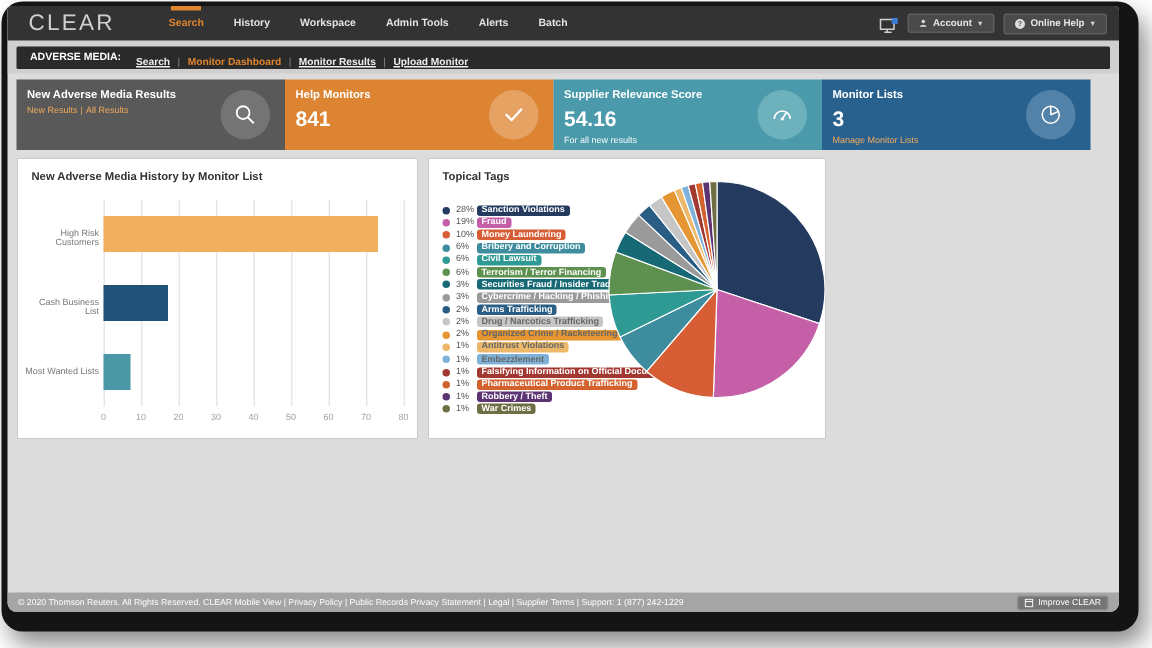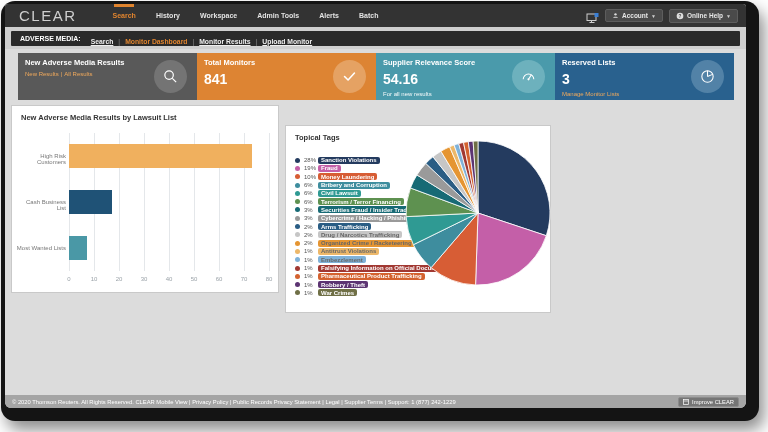--- a/index.html
+++ b/index.html
@@ -21,36 +21,36 @@
 
   
   .subnav-wrap { background:#cfcfcf; padding:4px 6px 3px 6px; }
   .subnav { background:#2a2a2a; height:15px; display:flex; align-items:center; padding:0 9px; border-radius:1px; }
   .sn-prefix { color:#fff; font-size:7px; font-weight:bold; margin-right:10px; }
   .sn-link { color:#efefef; font-size:6.8px; font-weight:bold; text-decoration:underline; cursor:pointer; }
   .sn-link.active { color:#e0842e; text-decoration:none; }
   .sn-sep { color:#8a8a8a; font-size:6.8px; margin:0 5px; }
 
   
-  .cards { display:flex; gap:0; padding:4px 5px 0 6px;justify-content:center; }
+  .cards { display:flex; gap:0; padding:4px 5px 0 6px; }
   .card { position:relative; width:179px; height:47px; padding:5px 7px; color:#fff; cursor:default; }
   .card-title { font-size:7.5px; font-weight:bold; }
   .card-value { font-size:14px; font-weight:bold; margin-top:4px; }
   .card-sub { font-size:6px; margin-top:4px; color:rgba(255,255,255,0.95); }
   .card-links { font-size:6px; margin-top:4px; }
   .card-links .lnk { color:#f0a95c; cursor:pointer; }
   .card-links .lsep { color:#f0a95c; margin:0 2px; }
   .card-circle { position:absolute; right:10px; top:7px; width:33px; height:33px; border-radius:50%; display:flex; align-items:center; justify-content:center; }
   .card-circle svg { width:17px; height:17px; }
 
   
   .panels { position:relative; }
   .panel { position:absolute; background:#fff; border:1px solid #c9c9c9; }
   .panel-bar  { left:6px;  top:5px; width:268px; height:188px; }
-  .panel-pie  { left:280px; top:5px; width:266px; height:188px;margin-top:20px; }
+  .panel-pie  { left:280px; top:5px; width:266px; height:188px; }
   .panel-title { font-size:7.5px; font-weight:bold; color:#333; padding:7px 0 0 9px; }
 
   
   .bplot { position:absolute; left:57px; top:27px; width:200px; height:138px; }
   .grid { position:absolute; top:0; bottom:0; width:1px; background:#e4e7ea; }
   .bar { position:absolute; height:24px; cursor:pointer; }
   .bcat { position:absolute; left:4px; width:50px; text-align:right; font-size:6px; color:#777; }
   .btick { position:absolute; top:170px; font-size:6px; color:#9aa2a8; transform:translateX(-50%); }
 
   
@@ -123,57 +123,57 @@
           <div class="card-title">New Adverse Media Results</div>
           <div class="card-links"><span class="lnk">New Results</span><span class="lsep">|</span><span class="lnk">All Results</span></div>
           <div class="card-circle" style="background:#747474">
             <svg viewBox="0 0 24 24">
               <circle cx="10" cy="10" r="6" fill="none" stroke="#fff" stroke-width="1.7"></circle>
               <line x1="14.6" y1="14.6" x2="20" y2="20" stroke="#fff" stroke-width="1.7"></line>
             </svg>
           </div>
         </div>
         <div class="card" style="background: rgb(221, 132, 51);">
-          <div class="card-title">Total Monitors</div>
+          <div class="card-title">Help Monitors</div>
           <div class="card-value">841</div>
           <div class="card-circle" style="background:#e5a263">
             <svg viewBox="0 0 24 24">
               <path d="M5 12l5 5 9-10" fill="none" stroke="#fff" stroke-width="2.2" stroke-linecap="round" stroke-linejoin="round"></path>
             </svg>
           </div>
         </div>
         <div class="card" style="background: rgb(74, 154, 171);">
           <div class="card-title">Supplier Relevance Score</div>
           <div class="card-value">54.16</div>
           <div class="card-sub">For all new results</div>
           <div class="card-circle" style="background:#6db1bd">
             <svg viewBox="0 0 24 24">
               <path d="M4.5 16a7.5 7.5 0 1 1 15 0" fill="none" stroke="#fff" stroke-width="1.5"></path>
               <line x1="12" y1="16" x2="16.2" y2="9.4" stroke="#fff" stroke-width="1.5"></line>
               <circle cx="12" cy="16" r="1.5" fill="#fff"></circle>
             </svg>
           </div>
         </div>
         <div class="card" style="background: rgb(41, 97, 142);">
-          <div class="card-title">Reserved Lists</div>
+          <div class="card-title">Monitor Lists</div>
           <div class="card-value">3</div>
           <div class="card-links"><span class="lnk">Manage Monitor Lists</span></div>
           <div class="card-circle" style="background:#5282a7">
             <svg viewBox="0 0 24 24">
               <circle cx="12" cy="12" r="8" fill="none" stroke="#fff" stroke-width="1.5"></circle>
               <line x1="12" y1="12" x2="12" y2="4" stroke="#fff" stroke-width="1.5"></line>
               <line x1="12" y1="12" x2="19.2" y2="9" stroke="#fff" stroke-width="1.5"></line>
             </svg>
           </div>
         </div>
       </div>
 
     <div class="panels">
       <div class="panel panel-bar">
-        <div class="panel-title">New Adverse Media Results by Lawsuit List</div>
+        <div class="panel-title">New Adverse Media History by Monitor List</div>
         <div class="bplot" id="bplot">
             <div class="grid" style="left: 0px;"></div>
             <div class="grid" style="left: 25px;"></div>
             <div class="grid" style="left: 50px;"></div>
             <div class="grid" style="left: 75px;"></div>
             <div class="grid" style="left: 100px;"></div>
             <div class="grid" style="left: 125px;"></div>
             <div class="grid" style="left: 150px;"></div>
             <div class="grid" style="left: 175px;"></div>
             <div class="grid" style="left: 200px;"></div>

